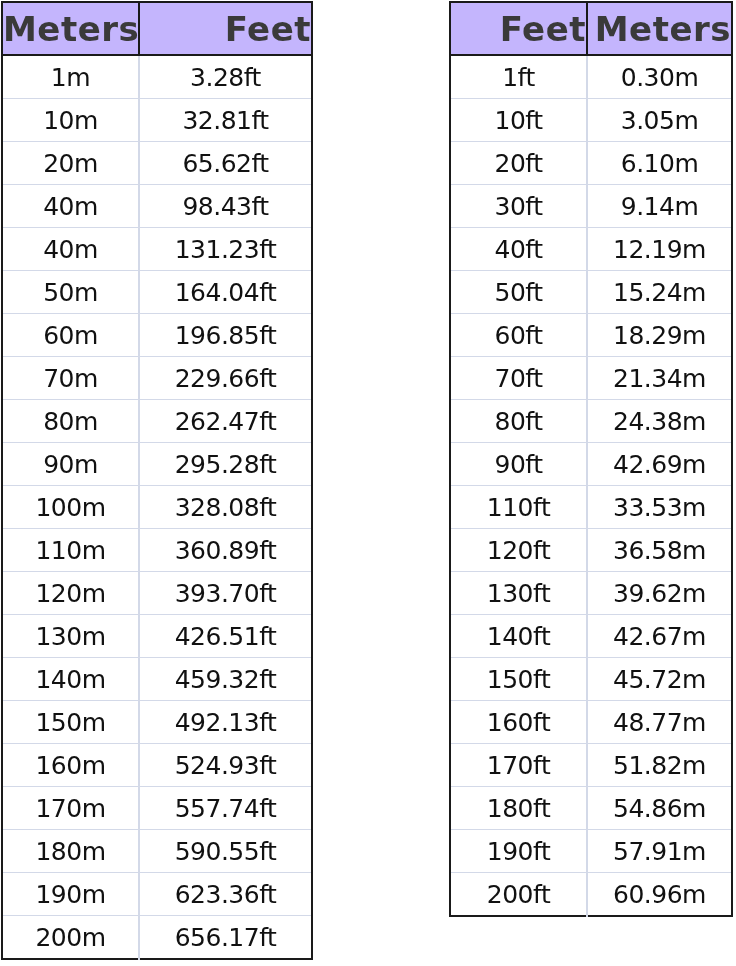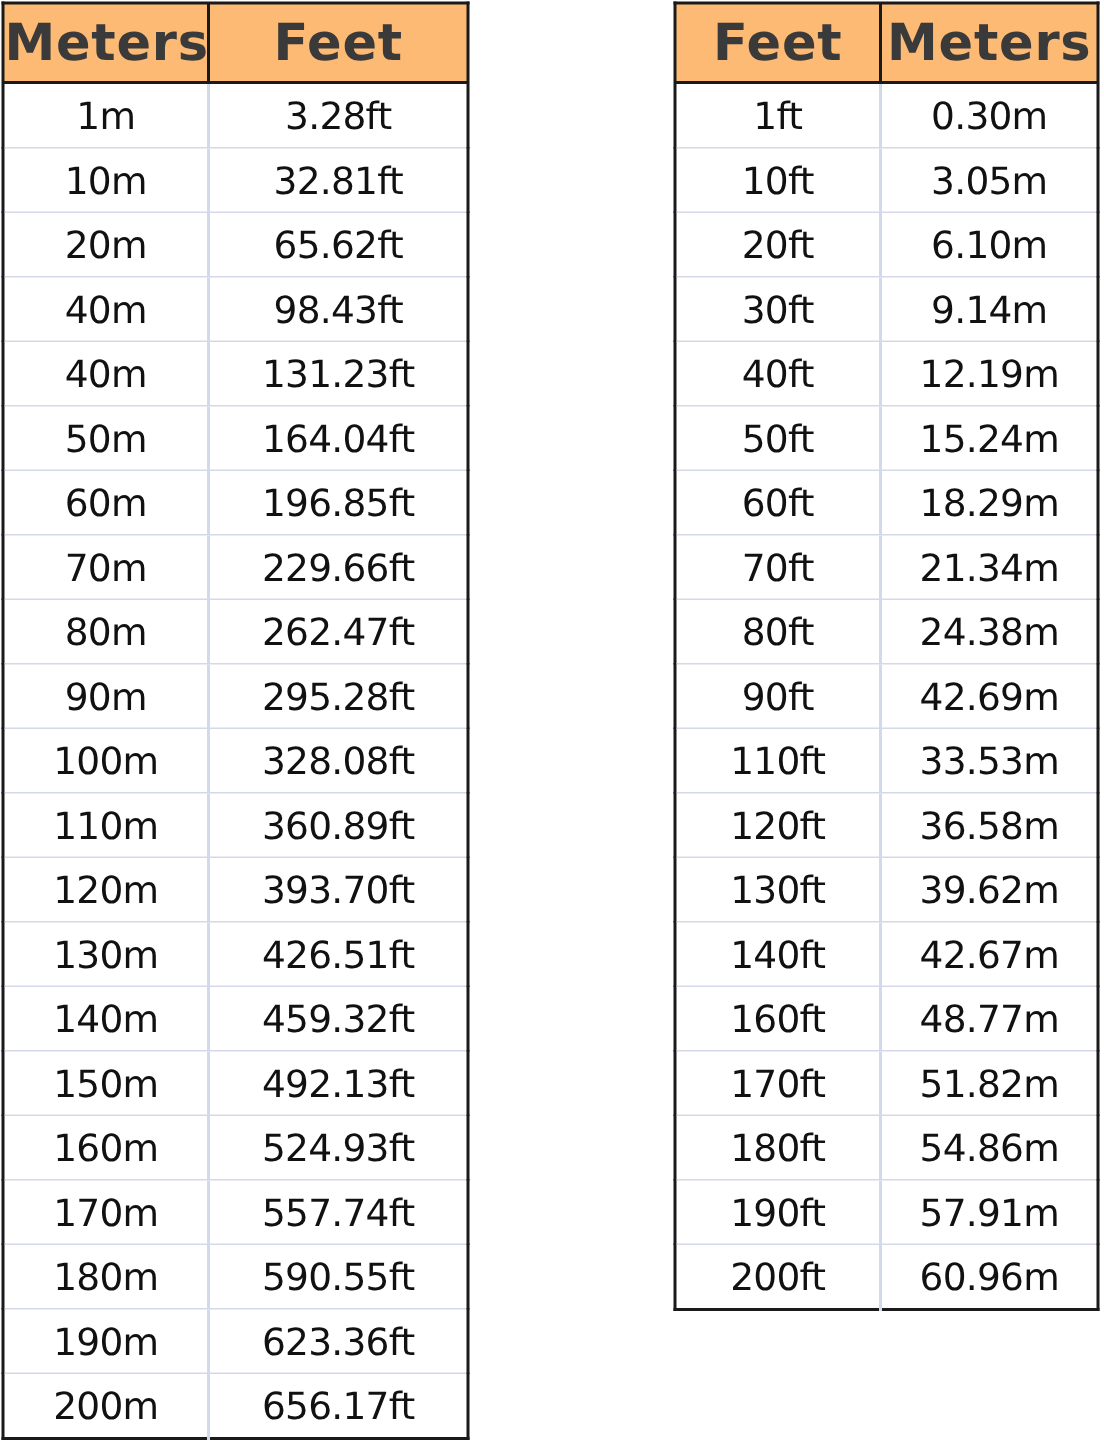--- a/index.html
+++ b/index.html
@@ -7,27 +7,27 @@
          font-family: "DejaVu Sans", "Liberation Sans", sans-serif; }
   table.conv {
     position: absolute; top: 1px;
     border-collapse: collapse;
     border: 2px solid #1a1a1a;
     table-layout: fixed;
   }
   #tbl-left { left: 1px; width: 312px; }
   #tbl-right { left: 449px; width: 284px; }
   table.conv th {
-    background: #fdba74;
+    background: #c4b5fd;
     color: #3a3a3a;
     font-weight: bold;
     font-size: 34px;
     height: 51px;
     padding: 0;
-    text-align: center;
+    text-align: right;
     border-bottom: 2px solid #1a1a1a;
     border-right: 2px solid #1a1a1a;
     letter-spacing: 0.5px;
   }
   table.conv th:last-child { border-right: none; }
   table.conv td {
     color: #111111;
     font-size: 25px;
     height: 42px;
     padding: 0;
@@ -203,20 +203,24 @@
       </tr>
       <tr>
         <td>130ft</td>
         <td>39.62m</td>
       </tr>
       <tr>
         <td>140ft</td>
         <td>42.67m</td>
       </tr>
       <tr>
+        <td>150ft</td>
+        <td>45.72m</td>
+      </tr>
+      <tr>
         <td>160ft</td>
         <td>48.77m</td>
       </tr>
       <tr>
         <td>170ft</td>
         <td>51.82m</td>
       </tr>
       <tr>
         <td>180ft</td>
         <td>54.86m</td>

